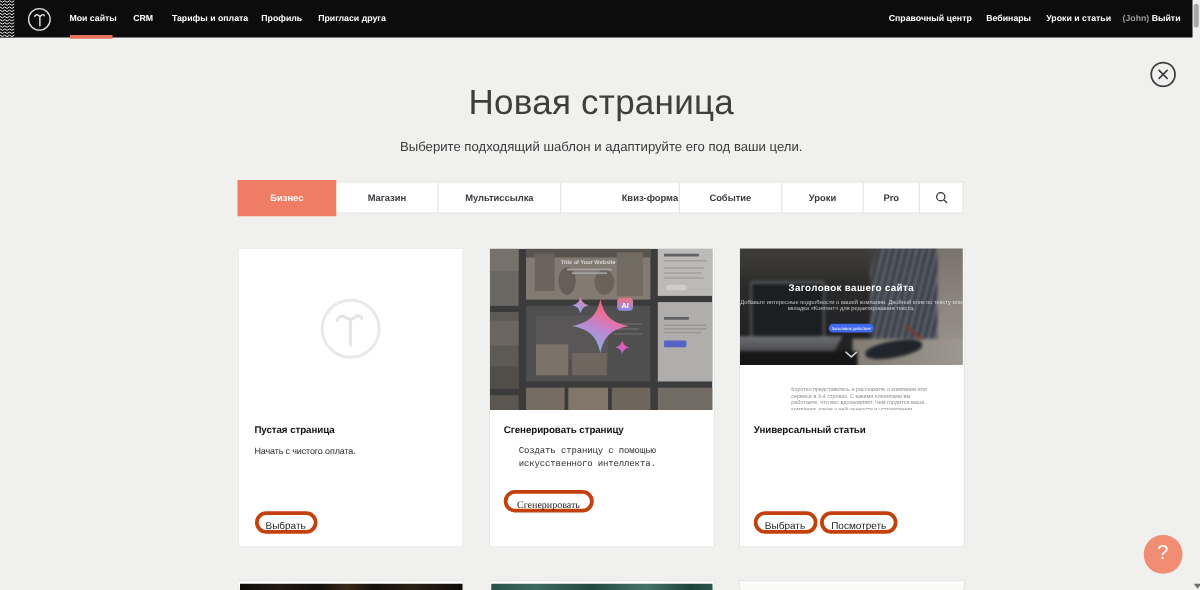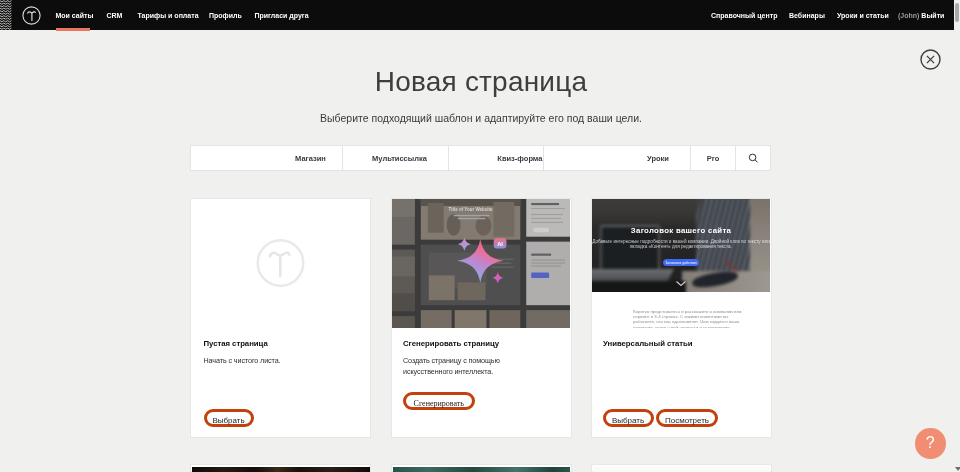--- a/index.html
+++ b/index.html
@@ -67,27 +67,29 @@
 
   <svg class="abs" style="left:920px;top:49px" width="21" height="21" viewBox="0 0 21 21">
     <circle cx="10.5" cy="10.5" r="9.5" fill="none" stroke="#3e3e3e" stroke-width="1.4"></circle>
     <path d="M6.9 6.9 L14.1 14.1 M14.1 6.9 L6.9 14.1" stroke="#3e3e3e" stroke-width="1.3"></path>
   </svg>
 
   <div id="title">Новая страница</div>
   <div id="subtitle">Выберите подходящий шаблон и адаптируйте его под ваши цели.</div>
 
   <div id="tabs">
-    <div class="tab" style="left:88px;  width:64px;">Магазин</div>
+    <div class="tab" style="left:78px;  width:82px;">Магазин</div>
     <div class="tab" style="left:160px; width:98px;">Мультиссылка</div>
     <div class="tab" style="left:258px; width:94.5px;text-align:right;">Квиз-форма</div>
+    <div class="tab" style="left:352.5px; width:82.5px;">Событие</div>
     <div class="tab" style="left:435px; width:65px;">Уроки</div>
     <div class="tab" style="left:500px; width:45px;">Pro</div>
     <div class="tab" style="left:545px; width:34px; border-right:none;"></div>
   </div>
+  <div id="tab-active">Бизнес</div>
   <svg class="abs" style="left:748px;top:153px" width="11" height="11" viewBox="0 0 11 11">
     <circle cx="4.6" cy="4.4" r="3.3" fill="none" stroke="#2f2f2f" stroke-width="1"></circle>
     <path d="M7.1 6.9 L9.6 9.4" stroke="#2f2f2f" stroke-width="1"></path>
   </svg>
 
   <div class="card" style="left:190px; top:198px; height:240px;"></div>
   <div class="card" style="left:391px; top:198px; height:240px;"></div>
   <div class="card" style="left:591px; top:198px; height:240px;"></div>
 
   <svg class="abs" style="left:255px;top:238px" width="51" height="51" viewBox="0 0 51 51">
@@ -192,25 +194,25 @@
     <div class="abs" style="left:0;top:26.5px;width:178px;text-align:center;color:#fff;font-size:7.8px;font-weight:bold;letter-spacing:0.3px;">Заголовок вашего сайта</div>
     <div class="abs" style="left:0;top:40px;width:178px;text-align:center;color:rgba(255,255,255,0.72);font-size:4.6px;line-height:5.2px;">Добавьте интересные подробности о вашей компании. Двойной клик по тексту или<br>вкладка «Контент» для редактирования текста.</div>
     <div class="abs" style="left:71px;top:59.5px;width:36px;height:7.6px;border-radius:4px;background:#3f6af0;color:#fff;font-size:3.4px;text-align:center;line-height:8px;">Заголовок действия</div>
     <svg class="abs" style="left:83px;top:81px" width="12" height="7" viewBox="0 0 12 7">
         <path d="M1.5 1.5 L6 5.5 L10.5 1.5" fill="none" stroke="#c9cdd3" stroke-width="1.2"></path>
       </svg>
   </div>
   <div class="abs" id="c3white" style="left:592px;top:292px;width:178px;height:36px;background:#fff;color:#8e8e8e;font-size:4.4px;line-height:5.2px;text-align:left;padding:17px 0 0 41px;overflow:hidden;">Коротко представьтесь и расскажите о компании или<br>сервисе в 3-4 строках. С какими клиентами вы<br>работаете, что вас вдохновляет. Чем гордится ваша<br>компания, какие у ней ценности и устремления.</div>
 
   <div class="card-title" style="left:203.5px; top:339px;">Пустая страница</div>
-  <div class="card-desc" style="left:203.5px; top:356px;">Начать с чистого листа.</div>
+  <div class="card-desc" style="left:203.5px; top:356px;">Начать с чистого оплата.</div>
   <div class="pill" style="left:203.5px; top:408.5px; width:50px;">Выбрать</div>
 
   <div class="card-title" style="left:403px; top:339px;">Сгенерировать страницу</div>
-  <div class="card-desc" style="left:403px; top:356px;">Создать страницу с помощью<br>искусственного интеллекта.</div>
+  <div class="card-desc" style="left:415px; top:356px;font-family:Liberation Mono, monospace;">Создать страницу с помощью<br>искусственного интеллекта.</div>
   <div class="pill" style="left:402.5px; top:392px; width:72.5px;font-family:Liberation Serif, serif;">Сгенерировать</div>
 
   <div class="card-title" style="left:603px; top:339px;">Универсальный статьи</div>
   <div class="pill" style="left:602.5px; top:408.5px; width:51px;">Выбрать</div>
   <div class="pill" style="left:656px;   top:408.5px; width:62px;">Посмотреть</div>
 
   <div class="card" style="left:190px; top:464px; height:8px;"></div>
   <div class="card" style="left:391px; top:464px; height:8px;"></div>
   <div class="card" style="left:591px; top:464px; height:8px;"></div>
   <div class="abs" style="left:191.5px;top:466.5px;width:178px;height:5.5px;background:linear-gradient(90deg,#0d0b08 0%,#231a12 18%,#120e0a 35%,#3a2a18 48%,#17110b 60%,#2a2014 78%,#0f0c08 100%)"></div>

